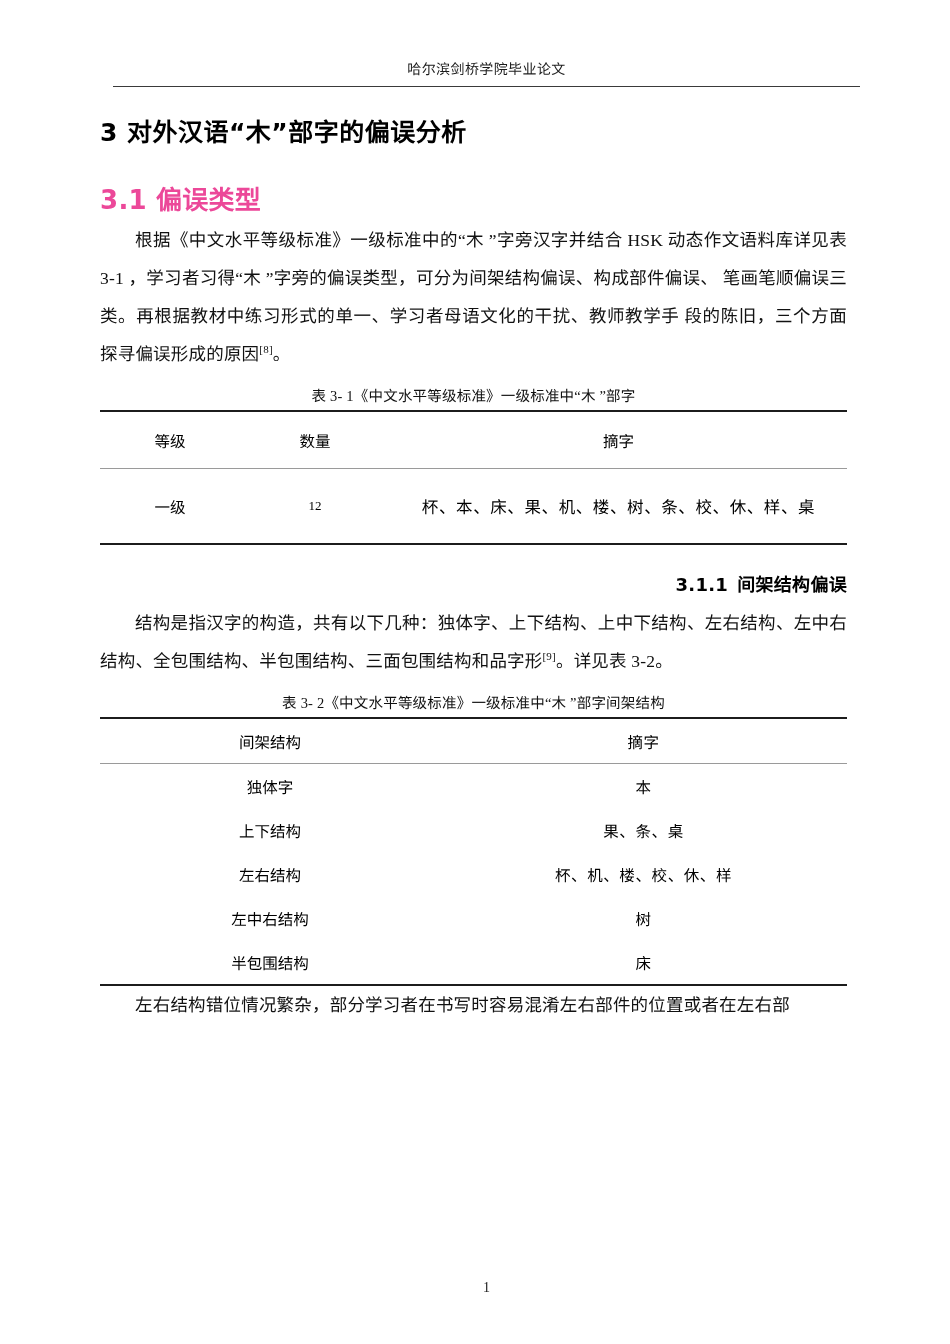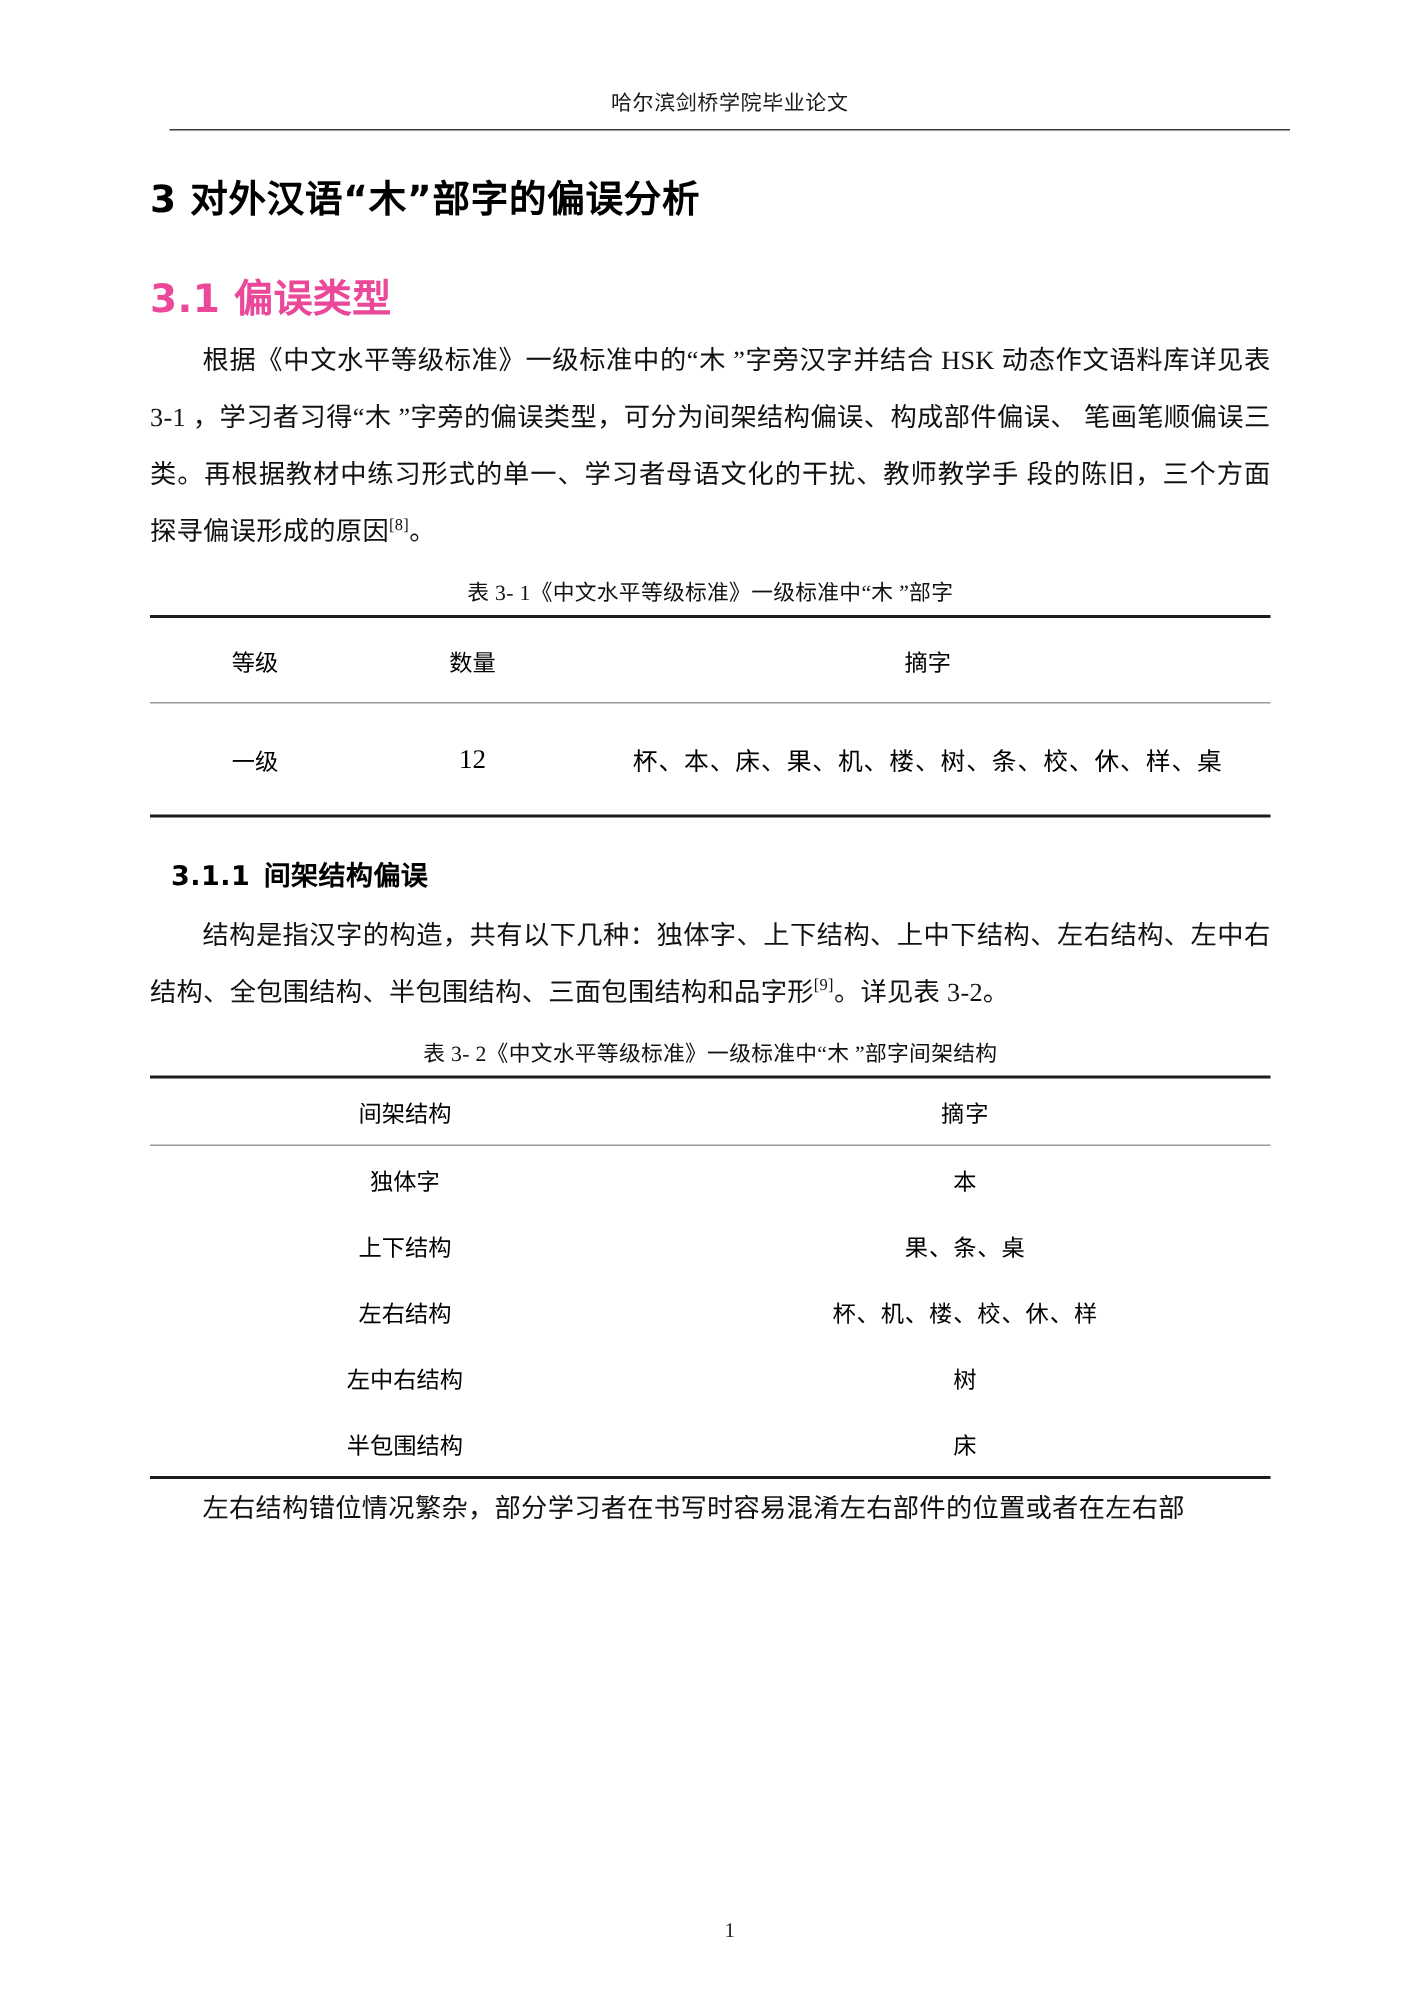--- a/index.html
+++ b/index.html
@@ -67,23 +67,24 @@
     line-height: 30px;
     margin: 35px 0 0 0;
     letter-spacing: 0.3px;
     color: #ec4899;
   }
   h3.h-subsection {
     font-family: "DejaVu Sans", "Liberation Sans", sans-serif;
     font-size: 18px;
     font-weight: 700;
     line-height: 27px;
-    margin: 26px 0 0 14px;
+    margin: 26px 0 0 0;
     letter-spacing: 0.3px;
     color: #000;
+    text-align: right;
   }
   .h-num { margin-right: 9px; }
 
   
   p.body {
     font-family: "Liberation Serif", "DejaVu Serif", serif;
     font-size: 17.5px;
     line-height: 38px;
     margin: 6px 0 0 0;
     text-align: justify;
@@ -125,21 +126,21 @@
   }
   table.doc-table tbody tr:last-child { border-bottom: 2.4px solid #1c1c1c; }
 
   
   .t31 th, .t31 td { padding: 0; }
   .t31 thead th { height: 56px; vertical-align: middle; font-weight: normal; }
   .t31 tbody td { height: 74px; vertical-align: middle; }
   .t31 .c-level  { width: 140px; text-align: center; }
   .t31 .c-count  { width: 150px; text-align: center; }
   .t31 .c-chars  { text-align: center; }
-  .t31 tbody .c-count { font-size: 18px; }
+  .t31 tbody .c-count { font-size: 13px; }
   .t31 tbody .c-chars { font-size: 16.5px; letter-spacing: 0.6px; }
 
   
   .t32 th, .t32 td { padding: 0; }
   .t32 thead th { height: 44px; vertical-align: middle; font-weight: normal; }
   .t32 tbody td { height: 44px; vertical-align: middle; }
   .t32 .c-struct { width: 340px; text-align: center; }
   .t32 .c-chars  { text-align: center; letter-spacing: 0.6px; }
 
   

